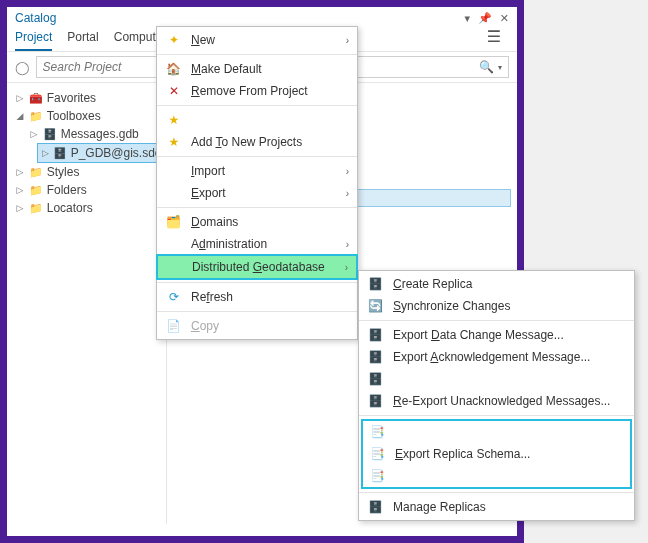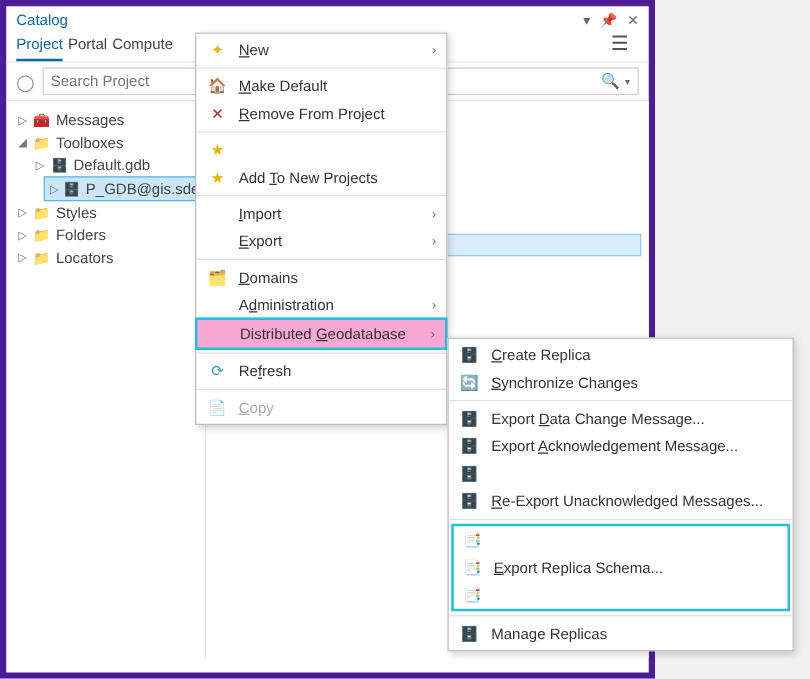--- a/index.html
+++ b/index.html
@@ -1,28 +1,28 @@
 <!DOCTYPE html>
 <html><head>
 <meta charset="utf-8">
 <style>
   * { box-sizing: border-box; margin: 0; padding: 0; font-family: "Segoe UI", Arial, sans-serif; font-size: 12px; }
   body { background: #f0f0f0; width: 648px; height: 543px; position: relative; overflow: hidden; }
-  .window { border: 5px solid #4c1d95; background: #fff; width: 524px; height: 543px; position: relative; }
+  .window { border: 7px solid #4c1d95; background: #fff; width: 524px; height: 543px; position: relative; }
   .titlebar { display: flex; align-items: center; padding: 4px 8px 2px 8px; color: #0a6aa5; font-size: 14px; font-weight: 400; }
   .titlebar .spacer { flex: 1; }
   .titlebar .win-icon { color: #666; font-size: 11px; margin-left: 8px; }
-  .tabs { display: flex; gap: 4px; padding: 0 8px; color: #444; }
+  .tabs { display: flex; gap: 15px; padding: 0 8px; color: #444; }
   .tabs .tab { padding: 3px 0 5px 0; cursor: default; }
   .tabs .tab.active { color: #0a6aa5; border-bottom: 2px solid #0a6aa5; }
   .hamb { margin-left: auto; padding-right: 8px; color: #555; font-size: 16px; }
   .toolbar { display: flex; align-items: center; gap: 6px; padding: 4px 8px; border-top: 1px solid #e5e5e5; border-bottom: 1px solid #e5e5e5; }
   .nav-btn { color: #888; font-size: 13px; }
   .search-box { flex: 1; display: flex; align-items: center; border: 1px solid #cfcfcf; background: #fff; padding: 3px 6px; position: relative; }
-  .search-box input { border: none; outline: none; flex: 1; color: #888; background: transparent; }
+  .search-box input { border: none; outline: none; flex: 1; font-style: italic; color: #888; background: transparent; }
   .search-box .mag { color: #666; font-size: 12px; }
   .search-box .drop { color: #666; font-size: 8px; margin-left: 4px; }
   .content { display: flex; height: calc(100% - 88px); }
   .tree { width: 160px; border-right: 1px solid #e5e5e5; padding-top: 6px; }
   .tree-row { display: flex; align-items: center; gap: 4px; padding: 2px 0 2px 8px; color: #444; }
   .tree-row.level1 { padding-left: 8px; }
   .tree-row.level2 { padding-left: 22px; }
   .tree-row.selected { background: #cbe7f7; border: 1px solid #5bb6e6; margin: 0 4px 0 30px; padding-left: 4px; }
   .chev { width: 10px; color: #777; font-size: 9px; display: inline-block; text-align: center; }
   .folder-icon { font-size: 11px; }
@@ -34,21 +34,21 @@
   .menu { position: absolute; background: #fff; border: 1px solid #bfbfbf; box-shadow: 2px 2px 6px rgba(0,0,0,0.2); padding: 2px 0; }
   .menu1 { left: 156px; top: 26px; width: 202px; }
   .menu2 { left: 358px; top: 270px; width: 277px; }
   .menu-row { display: flex; align-items: center; gap: 8px; padding: 4px 8px 4px 8px; color: #333; position: relative; }
   .menu-row .ic { width: 18px; text-align: center; color: #666; }
   .menu-row .lbl { flex: 1; }
   .menu-row .arrow { color: #666; font-size: 10px; }
   .menu-row.disabled { color: #aaa; }
   .menu-row.disabled .ic { color: #ccc; }
   .menu-sep { height: 1px; background: #e3e3e3; margin: 3px 0; }
-  .menu-row.highlight { border: 2px solid #27bde0; margin: -1px; background: #f9a8d4; }
+  .menu-row.highlight { border: 2px solid #27bde0; margin: -1px; background: #86efac; }
   .menu-group-box { border: 2px solid #27bde0; margin: 0 2px; padding: 0; }
   .menu-group-box .menu-row { padding-left: 6px; }
   u { text-decoration: underline; }
 </style>
 </head>
 <body>
 
 <div class="window">
 
   <div class="titlebar">
@@ -73,31 +73,31 @@
       <span class="mag">🔍</span>
       <span class="drop">▾</span>
     </div>
   </div>
 
   <div class="content">
     <div class="tree">
       <div class="tree-row level1">
         <span class="chev">▷</span>
         <span class="folder-icon">🧰</span>
-        <span class="tree-label">Messages</span>
+        <span class="tree-label">Favorites</span>
       </div>
       <div class="tree-row level1">
         <span class="chev">◢</span>
         <span class="folder-icon">📁</span>
         <span class="tree-label">Toolboxes</span>
       </div>
       <div class="tree-row level2">
         <span class="chev">▷</span>
         <span class="folder-icon">🗄️</span>
-        <span class="tree-label">Default.gdb</span>
+        <span class="tree-label">Messages.gdb</span>
       </div>
       <div class="tree-row level2 selected">
         <span class="chev">▷</span>
         <span class="folder-icon">🗄️</span>
         <span class="tree-label">P_GDB@gis.sde</span>
       </div>
       <div class="tree-row level1">
         <span class="chev">▷</span>
         <span class="folder-icon">📁</span>
         <span class="tree-label">Styles</span>

